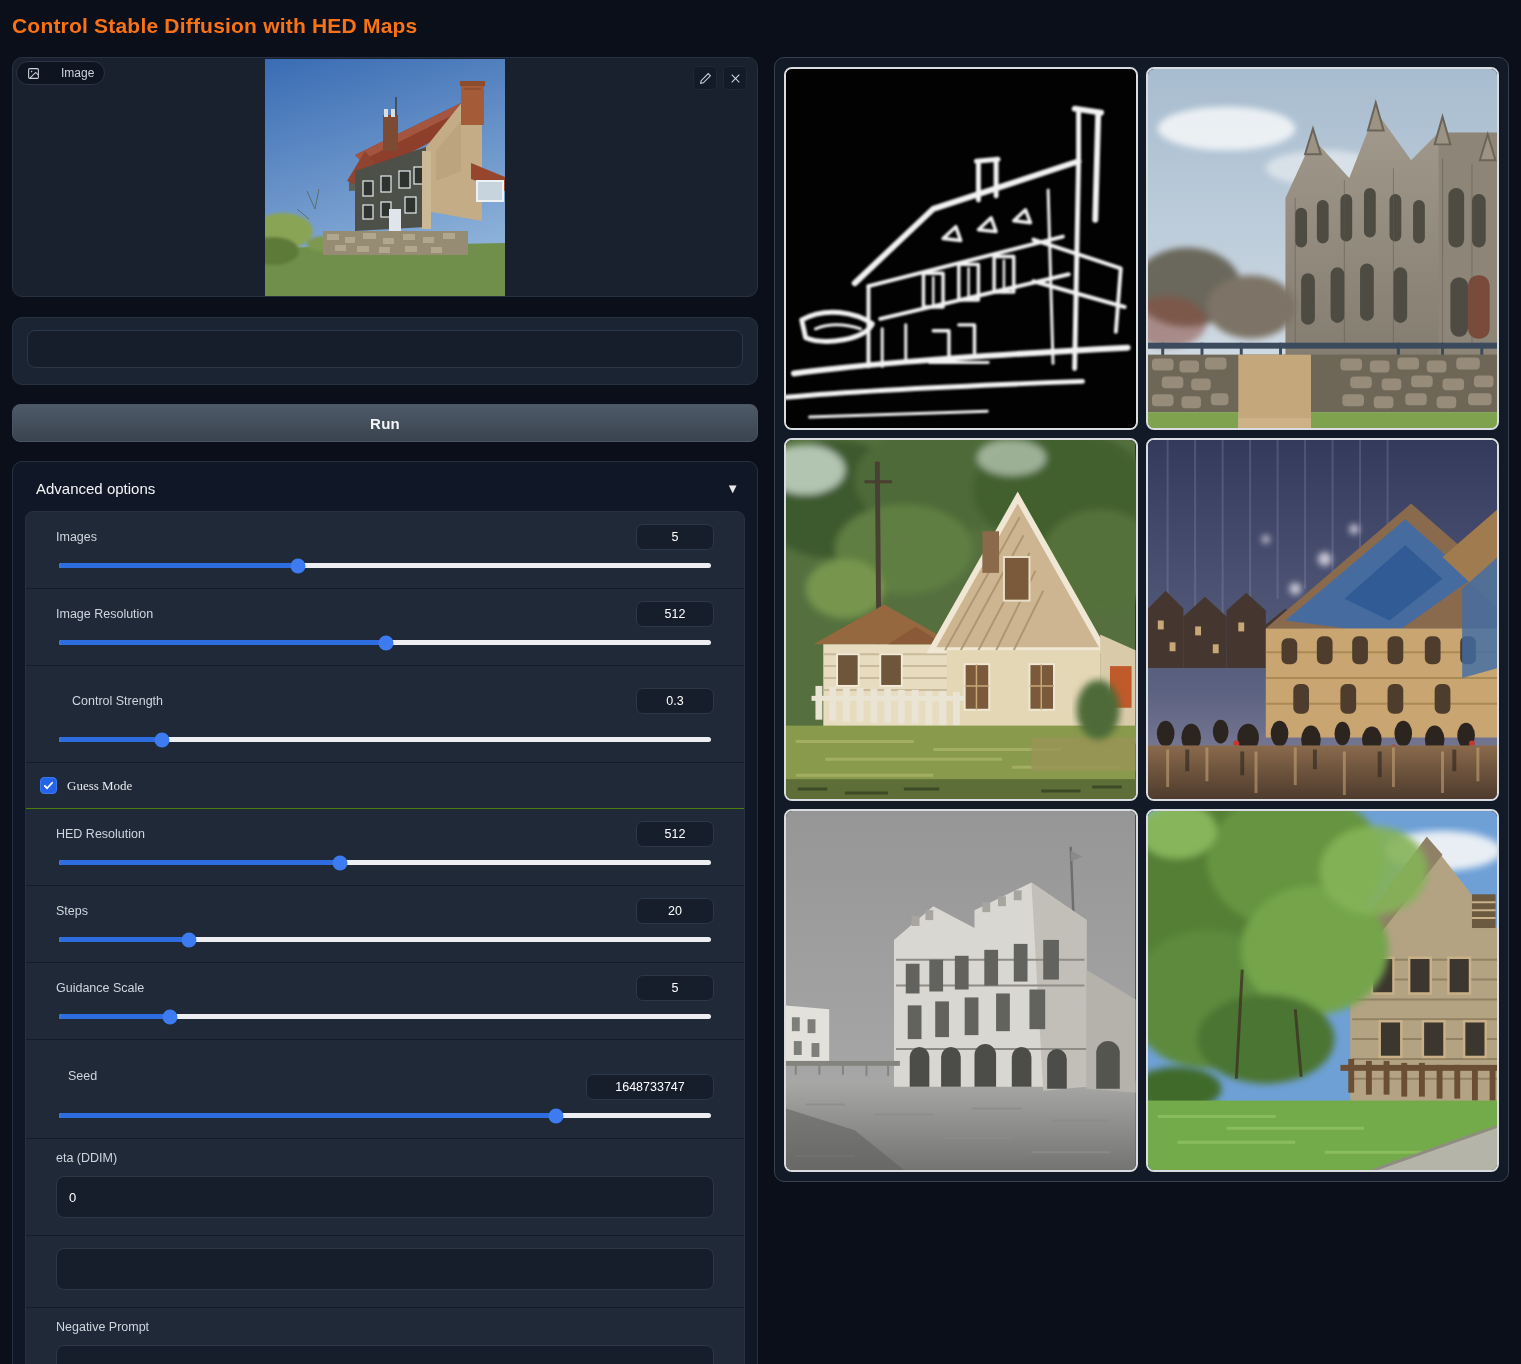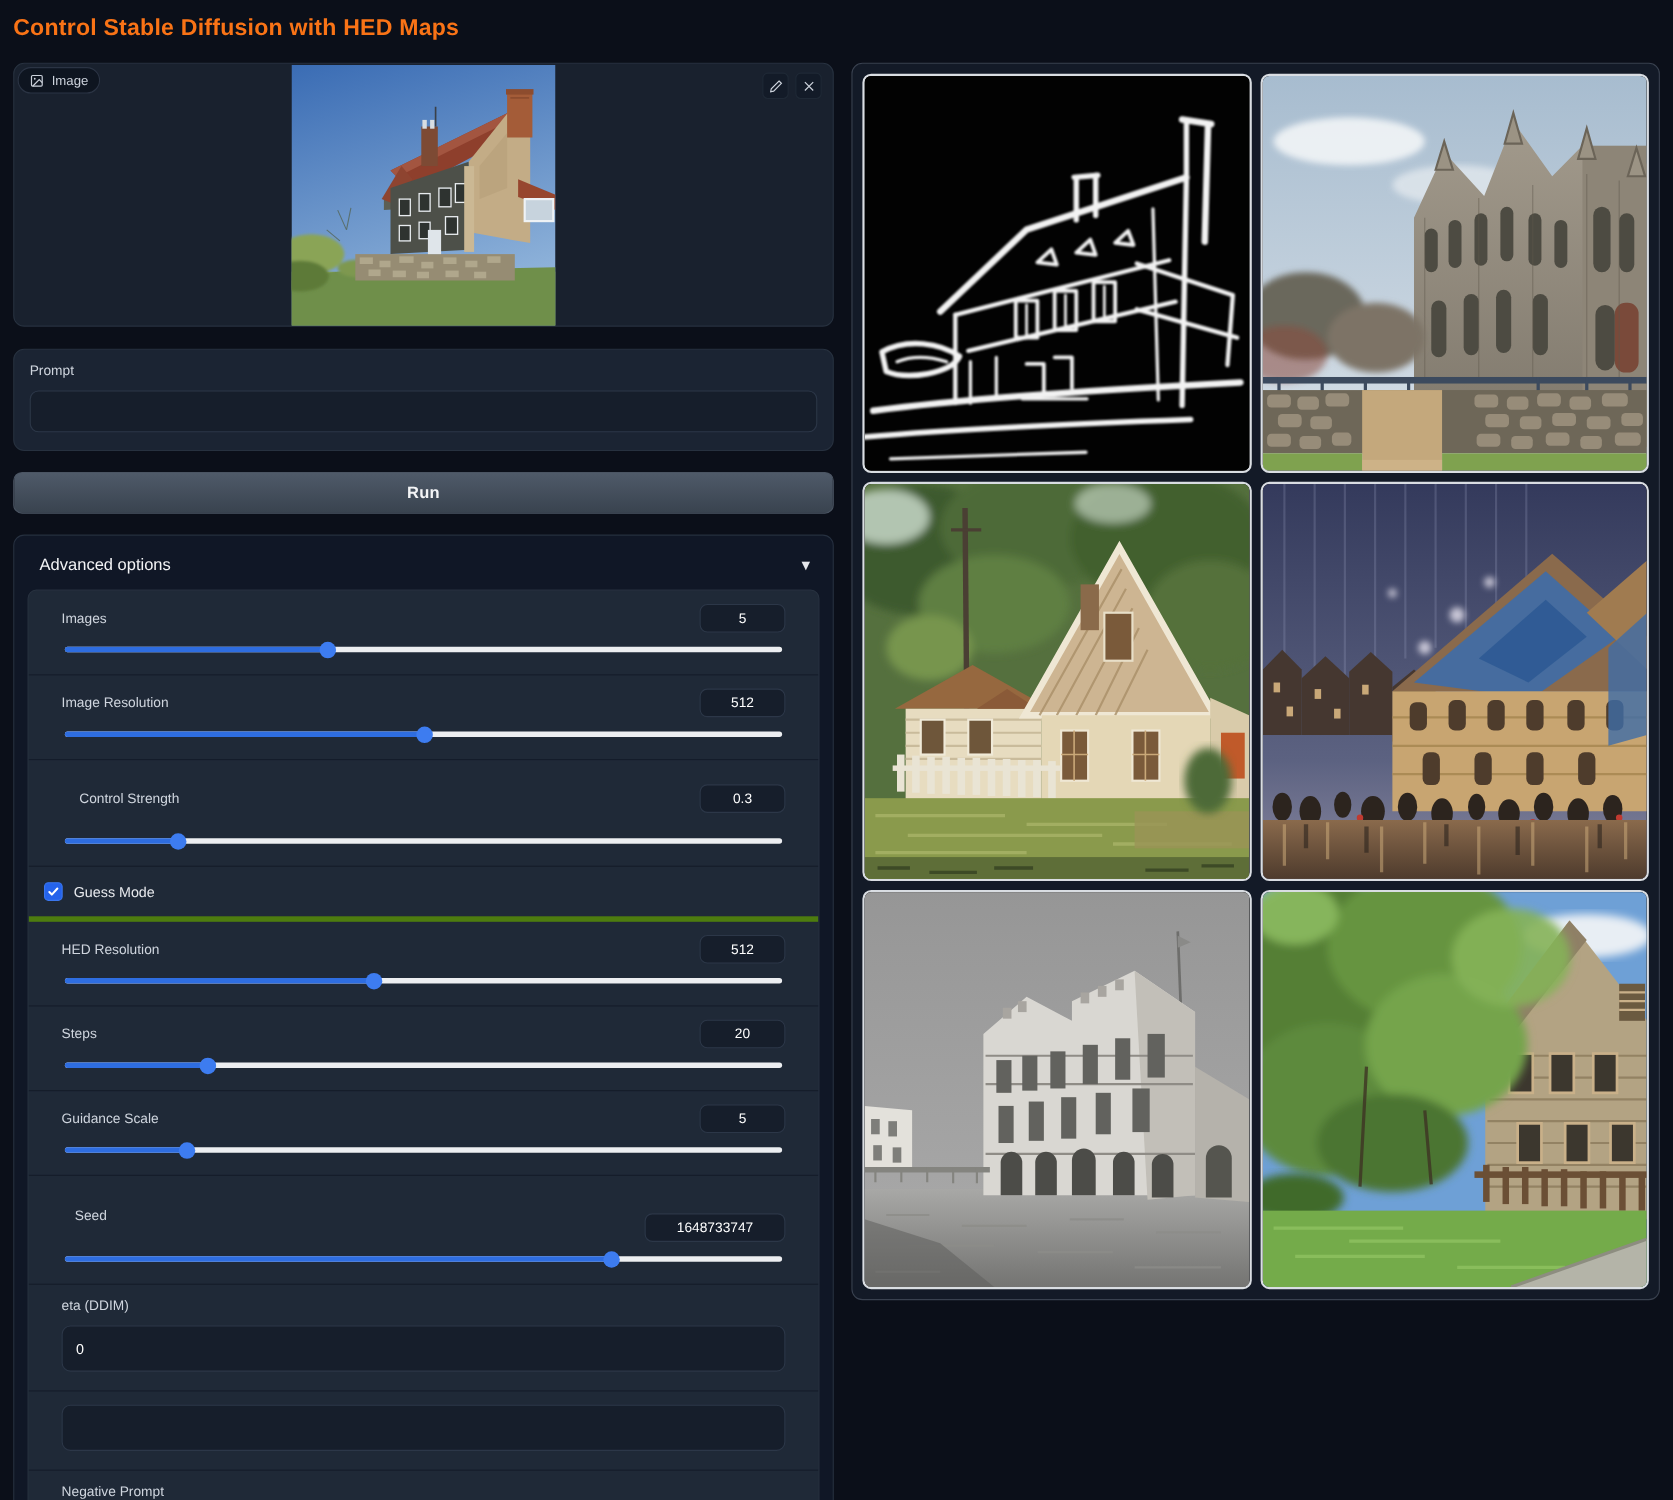--- a/index.html
+++ b/index.html
@@ -10,21 +10,21 @@
     font-family:"Liberation Sans", sans-serif;
   }
   .page-title { padding:14px 0 0 12px; font-size:21px; font-weight:700; color:#f97316; letter-spacing:.2px; }
   .layout { display:flex; gap:16px; padding:0 12px; margin-top:19px; align-items:flex-start; }
   .left-col { width:746px; flex:none; }
 
   .block { background:#1b2433; border:1px solid #27313f; border-radius:10px; }
 
   
   .image-block { position:relative; height:240px; overflow:hidden; background:#19212e; }
-  .img-badge { position:absolute; top:3px; left:3px; z-index:3; display:flex; align-items:center; gap:7px;
+  .img-badge { position:absolute; top:3px; left:3px; z-index:3; display:flex; align-items:center; gap:21px;
     background:#0e1520; border:1px solid #2b3444; border-radius:12px; padding:4px 10px;
     font-size:12px; color:#ccd2db; }
   .img-badge svg { display:block; }
   .img-actions { position:absolute; top:8px; right:10px; z-index:3; display:flex; gap:6px; }
   .icon-btn { width:24px; height:24px; border-radius:5px; background:#131b28; border:1px solid #1f2936;
     display:flex; align-items:center; justify-content:center; color:#cdd3dc; cursor:pointer; }
   .photo-wrap { position:absolute; left:252px; top:1px; width:240px; height:238px; }
   .photo-wrap svg { width:100%; height:100%; display:block; }
 
   .prompt-block { margin-top:20px; padding:12px 14px 16px; }
@@ -53,22 +53,22 @@
   .num-input {
     width:78px; height:26px; background:#161e2b; border:1px solid #2c3748; border-radius:7px;
     color:#fff; text-align:center; font:12.5px "Liberation Sans", sans-serif; outline:none;
   }
   .num-input.wide { width:128px;margin-top:22px; }
   .track { position:relative; height:5px; border-radius:3px; background:#eceef1; margin:6px 3px 3px; cursor:pointer; }
   .fill { position:absolute; left:0; top:0; height:100%; width:var(--p); background:#2e6de0; border-radius:3px; }
   .thumb { position:absolute; left:var(--p); top:50%; transform:translate(-50%,-50%);
     width:15px; height:15px; border-radius:50%; background:#3d7cf0; }
 
-  .check-row { display:flex; align-items:center; gap:10px; padding:14px; border-bottom:5px solid #4d7c0f;
-    font-size:13px; color:#e8eaee; cursor:pointer; }
+  .check-row { display:flex; align-items:center; gap:10px; padding:14px; border-bottom:1px solid #4d7c0f;
+    font-size:13px; color:#e8eaee; cursor:pointer;font-family:Liberation Serif, serif; }
   .checkbox { width:17px; height:17px; border-radius:4px; background:#2563eb; border:1px solid #3b77ee;
     display:flex; align-items:center; justify-content:center; }
 
   .eta-input {
     display:block; width:100%; height:42px; background:#161e2b; border:1px solid #2c3748; border-radius:8px;
     color:#fff; font:13px "Liberation Sans", sans-serif; padding:0 12px; outline:none;
   }
   .textarea-sm { height:42px; }
 
   
@@ -184,21 +184,20 @@
 
           <g stroke="#51604a" stroke-width="1" opacity=".7">
             <path d="M50,150 l-8,-18 M50,150 l4,-20 M44,160 l-12,-10"></path>
           </g>
         </svg>
       </div>
     </div>
 
     
     <div class="block prompt-block">
-      <div class="field-label">Prompt</div>
       <textarea class="textbox" aria-label="Prompt" style=""></textarea>
     </div>
 
     
     <button class="run-btn">Run</button>
 
     
     <div class="advanced">
       <div class="acc-header">
         <span>Advanced options</span>

